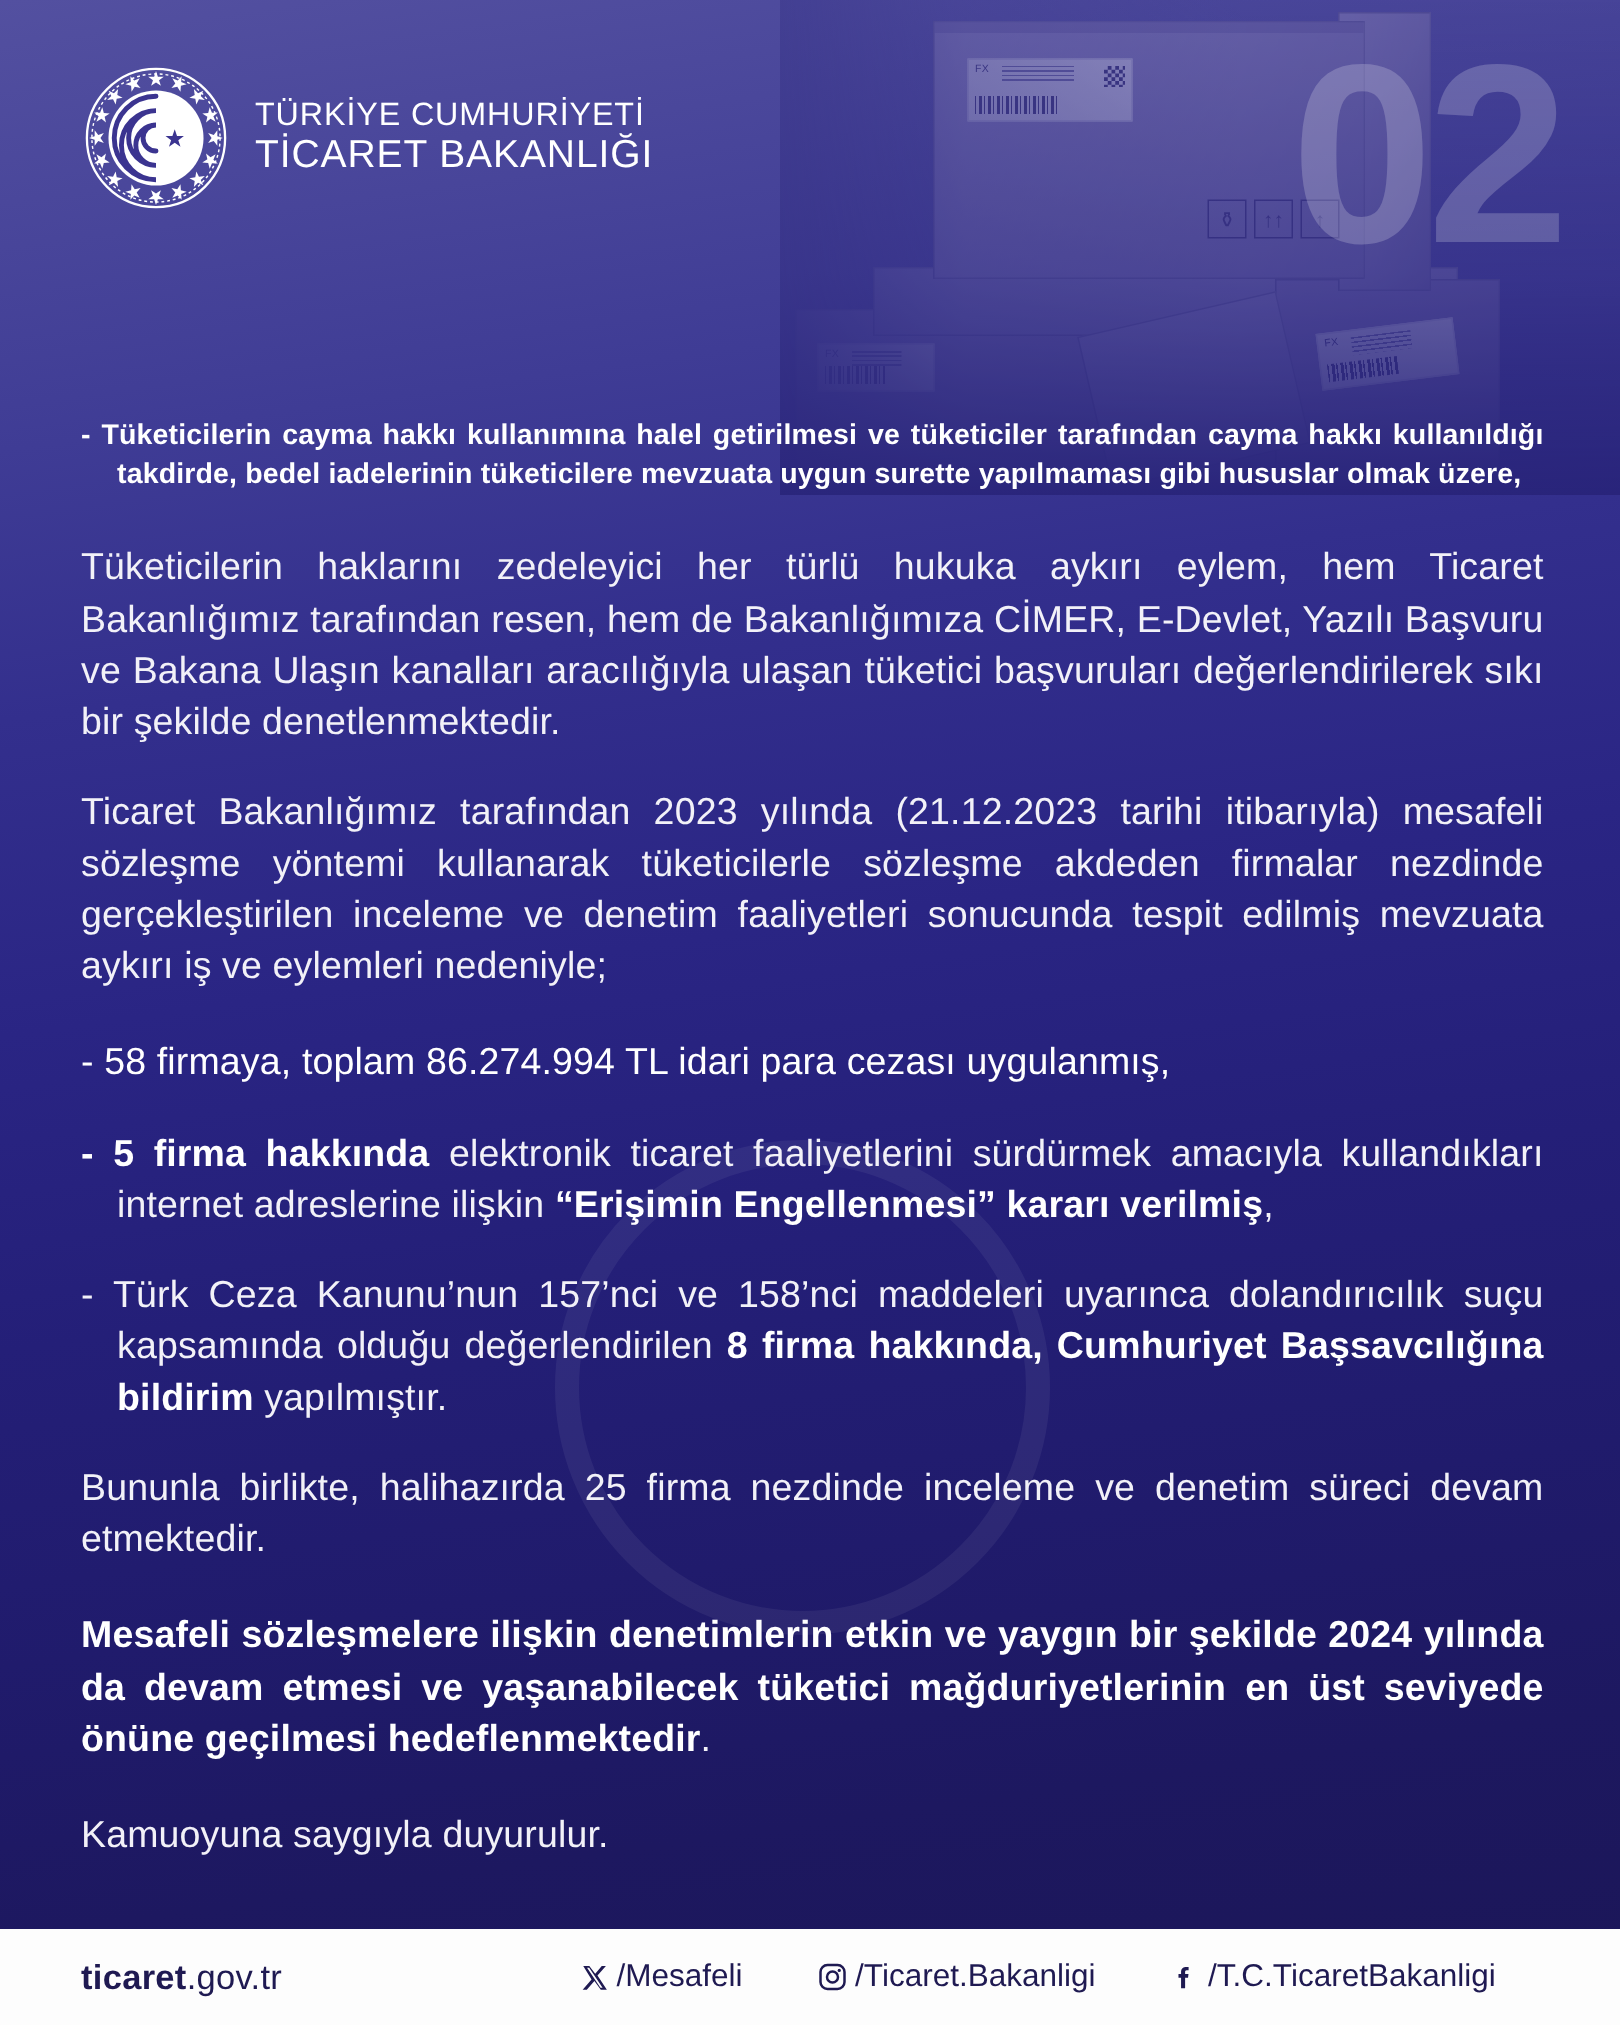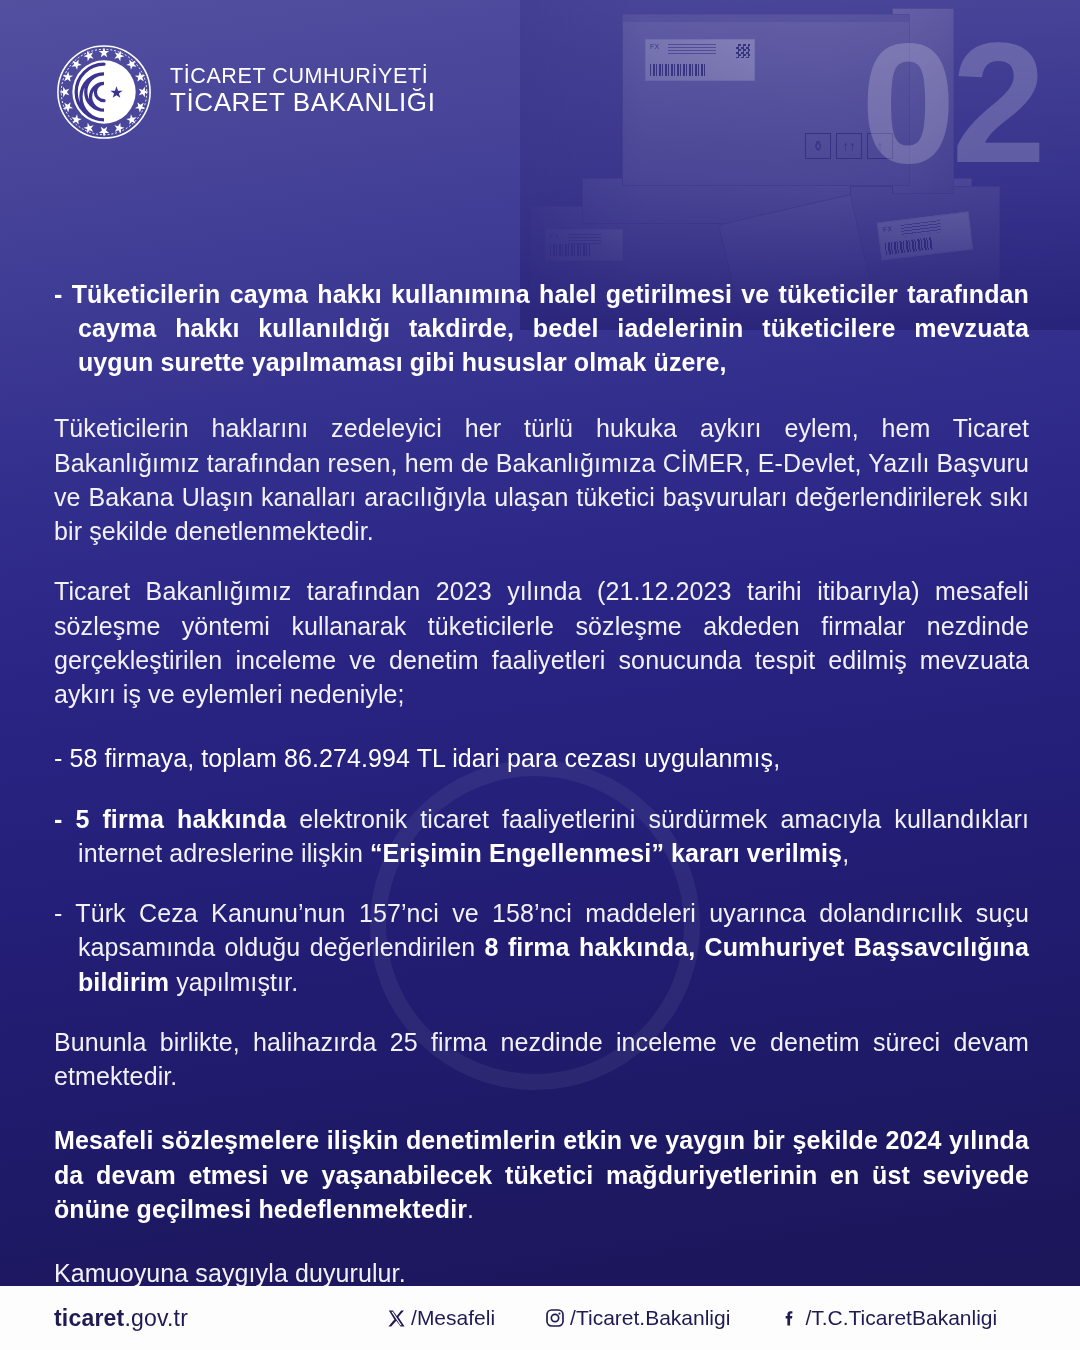--- a/index.html
+++ b/index.html
@@ -174,21 +174,21 @@
     font-size: 25px;
     line-height: 1.37;
     text-align: justify;
     margin-bottom: 26px;
     color: #f2f1f8;
     letter-spacing: .1px;
   }
   .para.lead {
     font-weight: bold;
     color: #ffffff;
-    font-size: 25px;
+    font-size: 19px;
     line-height: 1.35;
     margin-bottom: 32px;
     padding-left: 0;
     text-indent: 0;
   }
   .para.lead .hang { display:block; padding-left: 24px; text-indent: -24px; }
   .para.strong {
     font-weight: normal;
     color: #ffffff;
   }
@@ -304,21 +304,21 @@
           <use href="#starset" transform="rotate(292.5 50 50)"></use>
           <use href="#starset" transform="rotate(315 50 50)"></use>
           <use href="#starset" transform="rotate(337.5 50 50)"></use>
         </g>
         <circle cx="50" cy="50" r="33" fill="#ffffff"></circle>
         <path d="M50 21 A29 29 0 1 0 50 79 A24 24 0 1 1 50 31 A19 19 0 1 0 50 69 A14 14 0 1 1 50 41 A9 9 0 1 0 50 59" fill="none" stroke="#3b3490" stroke-width="3.4" stroke-linecap="round"></path>
         <polygon points="63,44 64.6,48.6 69.4,48.6 65.5,51.5 67,56.1 63,53.3 59,56.1 60.5,51.5 56.6,48.6 61.4,48.6" fill="#3b3490"></polygon>
       </svg>
     </span>
     <span class="brand-lines">
-      <span class="brand-top">TİCARET CUMHURİYETİ</span><br>
+      <span class="brand-top">TÜRKİYE CUMHURİYETİ</span><br>
       <span class="brand-bottom">TİCARET BAKANLIĞI</span>
     </span>
   </div>
 
   <div class="content">
 
     <p class="para lead">
       <span class="hang">- Tüketicilerin cayma hakkı kullanımına halel getirilmesi ve tüketiciler tarafından cayma hakkı kullanıldığı takdirde, bedel iadelerinin tüketicilere mevzuata uygun surette yapılmaması gibi hususlar olmak üzere,</span>
     </p>
 

